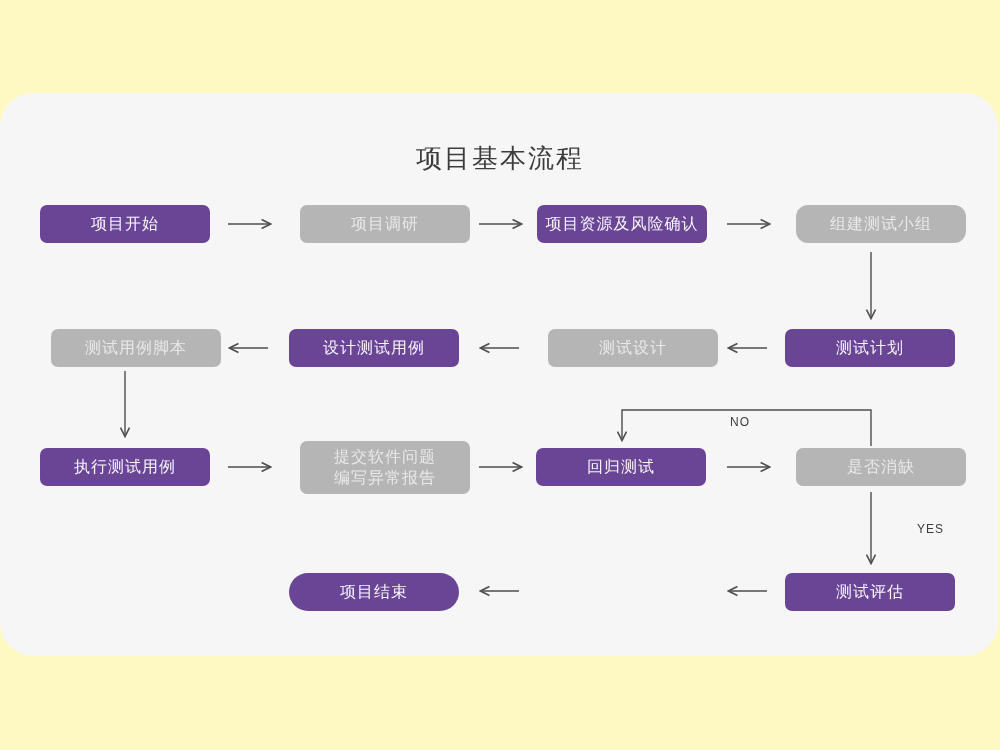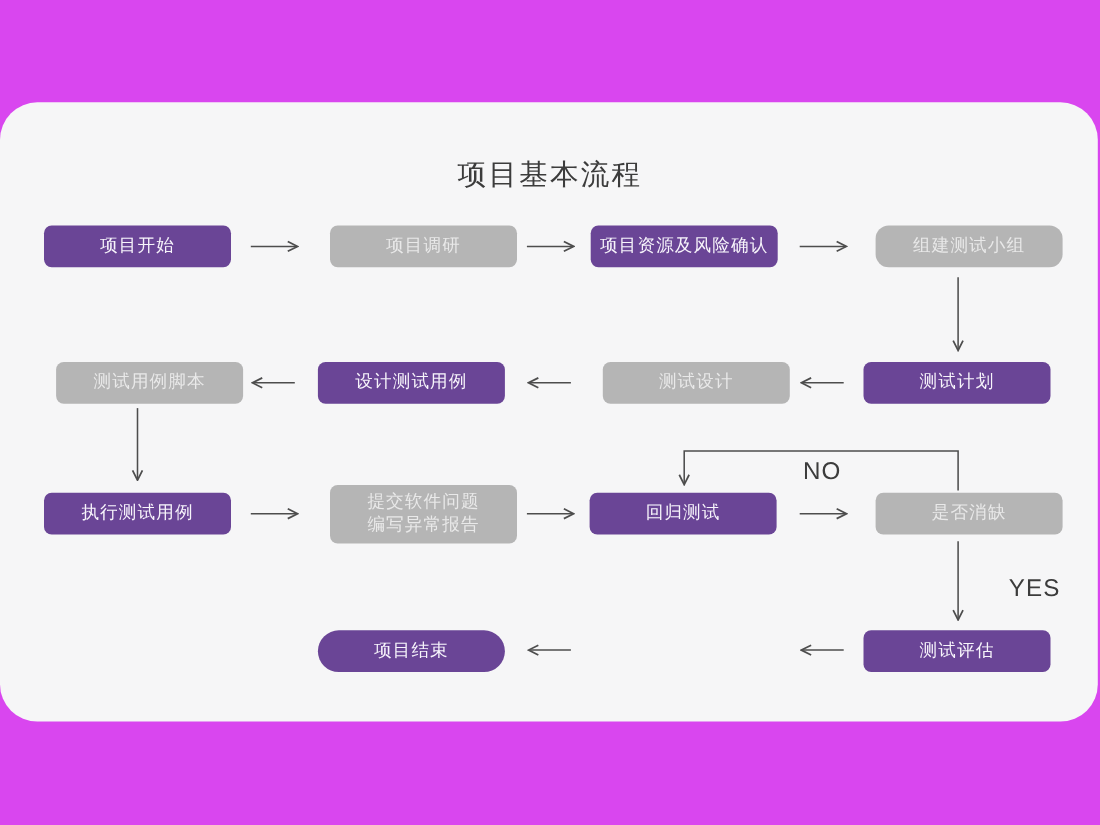--- a/index.html
+++ b/index.html
@@ -5,21 +5,21 @@
   html, body {
     margin: 0;
     padding: 0;
     background: #ffffff;
     font-family: "Liberation Sans", sans-serif;
   }
   .stage {
     position: relative;
     width: 1000px;
     height: 750px;
-    background: #d946ef;
+    background: #fef9c3;
     overflow: hidden;
   }
   .card {
     position: absolute;
     left: 0;
     top: 93px;
     width: 998px;
     height: 563px;
     background: #f6f6f7;
     border-radius: 34px;
@@ -49,21 +49,21 @@
     letter-spacing: 1px;
     white-space: pre-line;
     line-height: 1.3;
     box-sizing: border-box;
   }
   .node.purple { background: #6a4596; color: #f7f4fb; }
   .node.gray   { background: #b5b5b5; color: #e9e9e9; margin-left: 11px; }
   .node.tall   { height: 53px; }
   .edge-label {
     position: absolute;
-    font-size: 22px;
+    font-size: 12px;
     color: #3c3c3c;
     letter-spacing: 1px;
     text-align: right;
   }
   svg.connectors {
     position: absolute;
     left: 0; top: 0;
     width: 1000px; height: 750px;
     pointer-events: none;
   }

